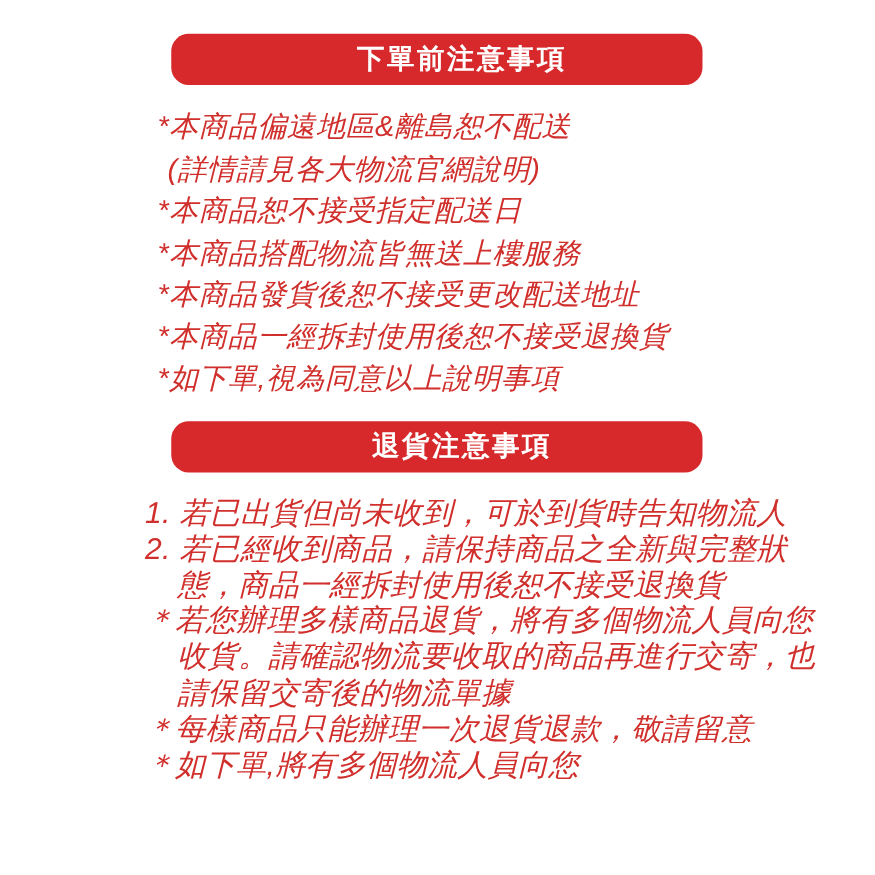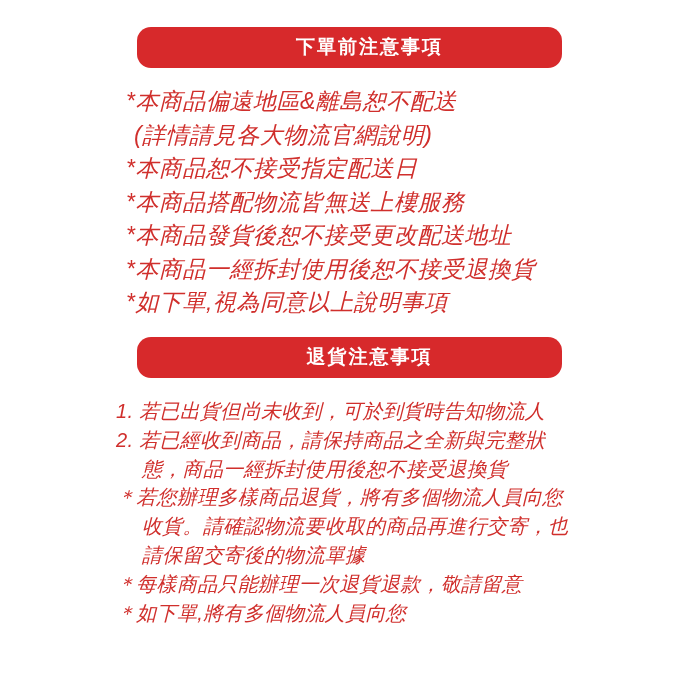--- a/index.html
+++ b/index.html
@@ -14,40 +14,40 @@
 
   .banner {
     position: absolute;
     left: 137px; width: 425px; height: 41px;
     background: #d7292b;
     border-radius: 14px;
     display: flex; align-items: center; justify-content: center;
   }
   .banner-title {
     color: #ffffff;
-    font-size: 19px;
+    font-size: 22px;
     font-weight: 600;
     letter-spacing: 2px;
     line-height: 1;
     padding-bottom: 2px;
     margin-left: 40px;
   }
   #banner-preorder { top: 27px; }
   #banner-return  { top: 337px; text-align: right; }
 
   .notice-list { position: absolute; color: #d02f2c; font-style: italic; }
   .notice-list p { margin: 0; white-space: nowrap; }
 
   #list-preorder {
     left: 126px; top: 85px;
     font-size: 23px; line-height: 33.5px; letter-spacing: 0.5px;
   }
   #list-return {
     left: 116px; top: 397px;
-    font-size: 20px; line-height: 28.8px; letter-spacing: 0.3px;
+    font-size: 24px; line-height: 28.8px; letter-spacing: 0.3px;
   }
 
   .indp { padding-left: 8px; }   
   .ind1 { padding-left: 26px; }  
   .ind2 { padding-left: 20px; }  
 </style>
 </head>
 <body>
 
 <div class="page">

